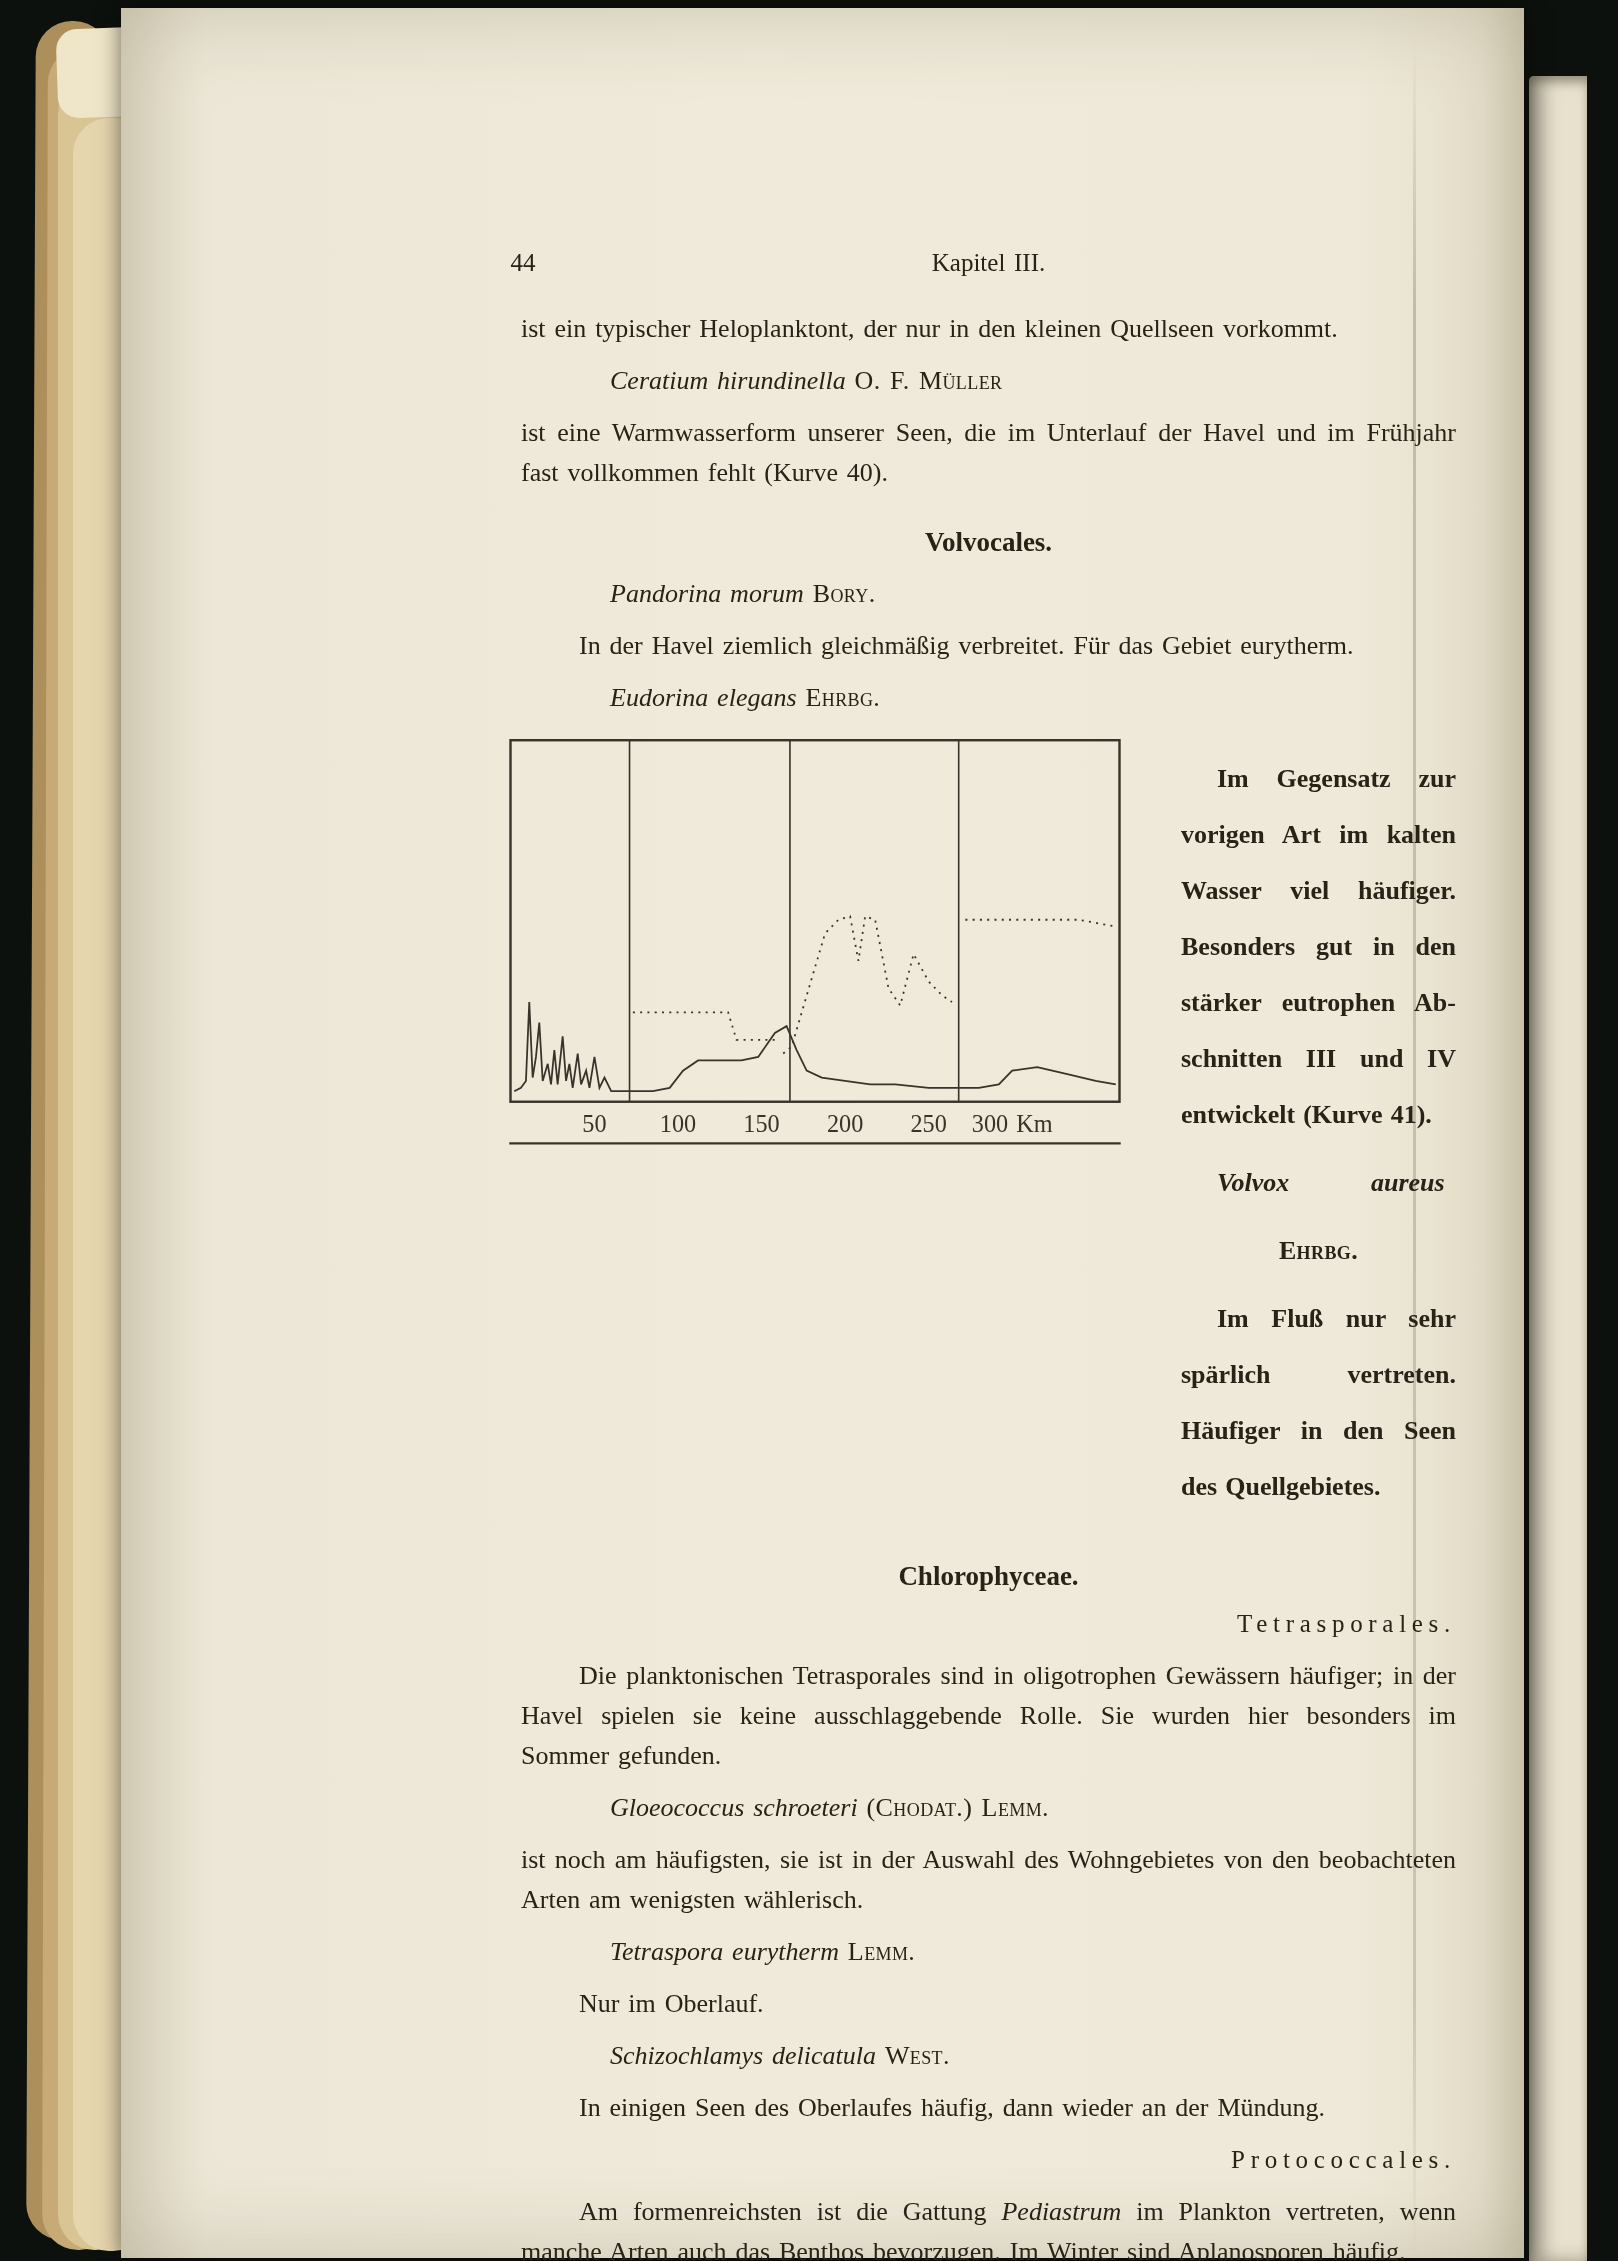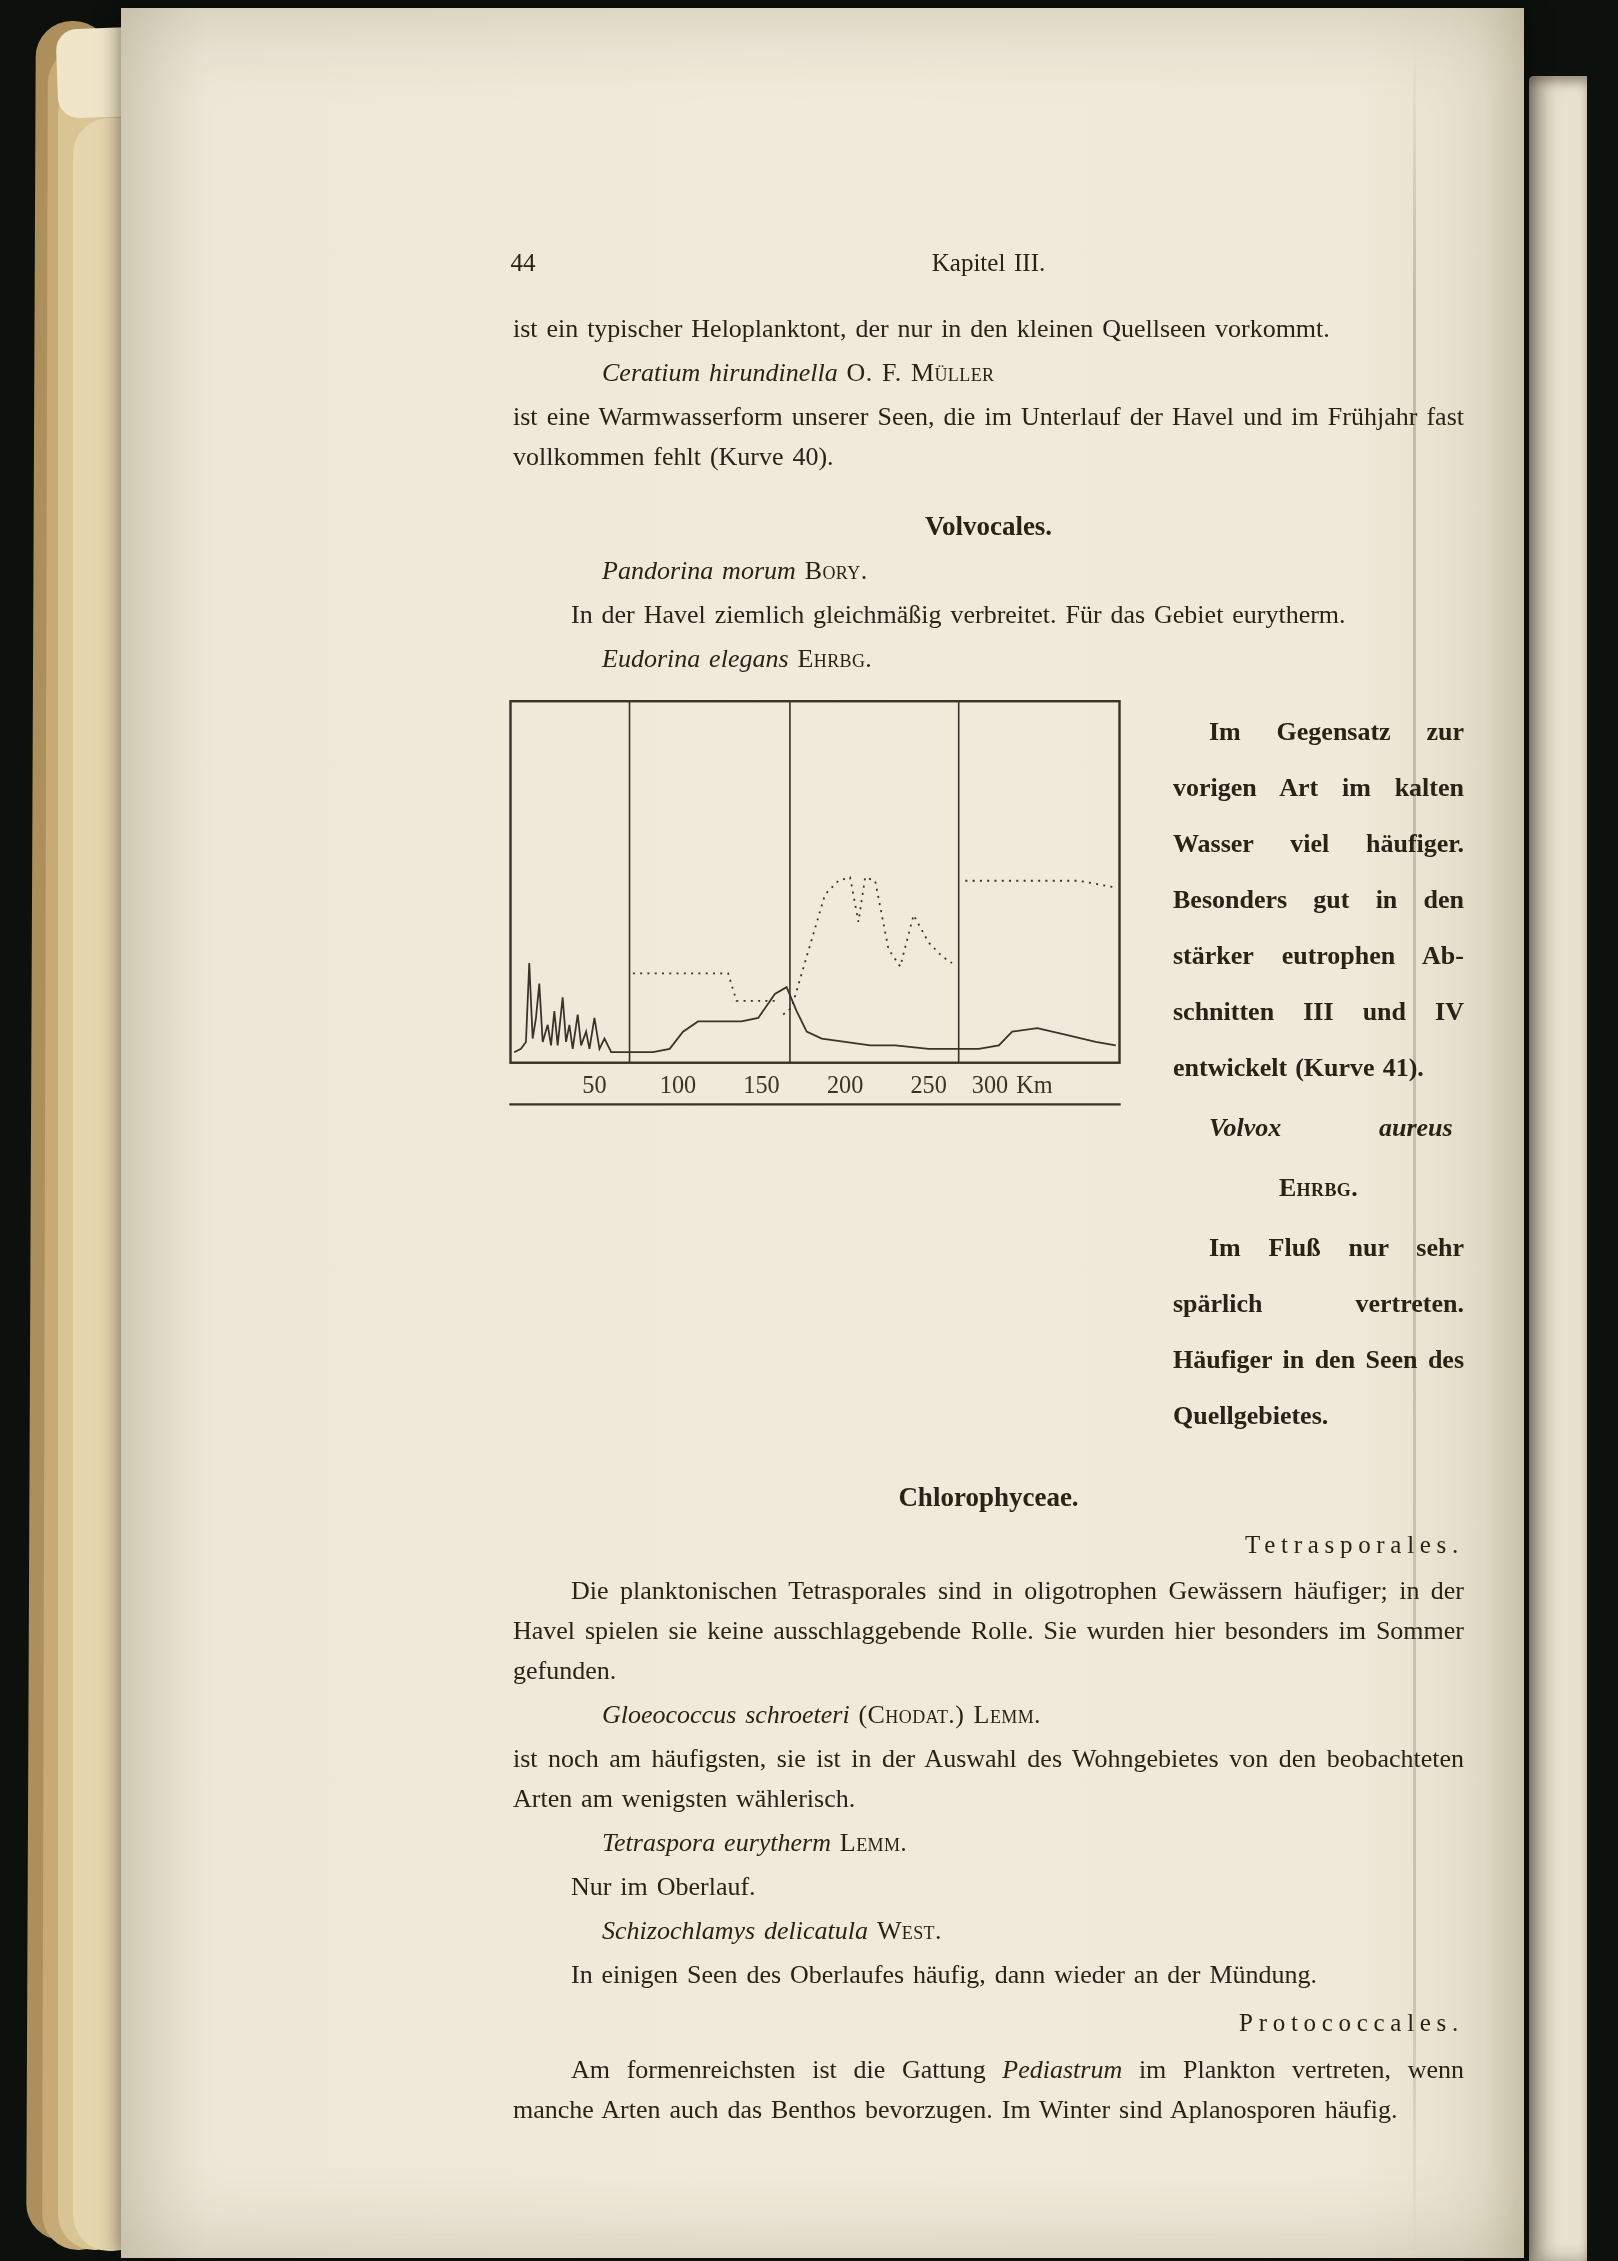--- a/index.html
+++ b/index.html
@@ -32,21 +32,21 @@
     border-radius:4.9px 0 0 0;
   }
   
   .text-block{
     position:absolute;left:388px;top:235px;width:959px;
     font-size:26px;line-height:40px;word-spacing:2.4px;
   }
   .hdr{position:relative;height:40px;margin-bottom:26px;font-size:25px;}
   .hdr .pageno{position:absolute;left:1.6px;top:0;}
   .hdr .chapter{position:absolute;left:0;right:0;text-align:center;}
-  p{margin:4px;}
+  p{margin:12px;}
   .para{text-align:justify;text-indent:58px;}
   .para.noindent{text-indent:0;}
   .species{text-indent:89px;}
   .sp-name{font-style:italic;}
   .sp-author{font-variant:small-caps;letter-spacing:0.4px;}
   .h-bold{font-weight:bold;text-align:center;font-size:27px;margin-top:29px;margin-bottom:4.9px;}
   .h-spaced{text-align:right;letter-spacing:5.7px;font-size:25px;margin-top:8px;margin-bottom:6.5px;}
   .em{font-style:italic;}
   
   .figure-block{display:flex;align-items:flex-start;margin-top:21px;margin-bottom:4.9px;}

